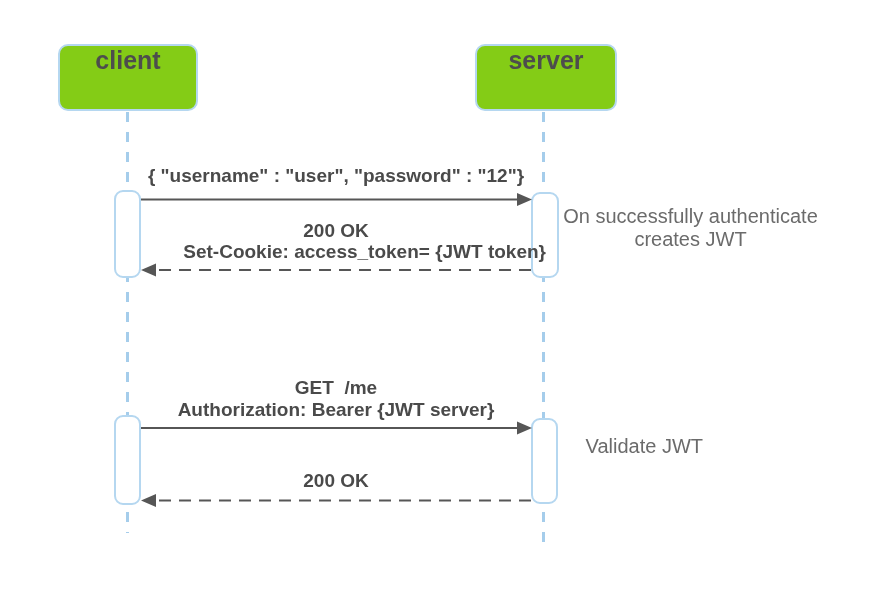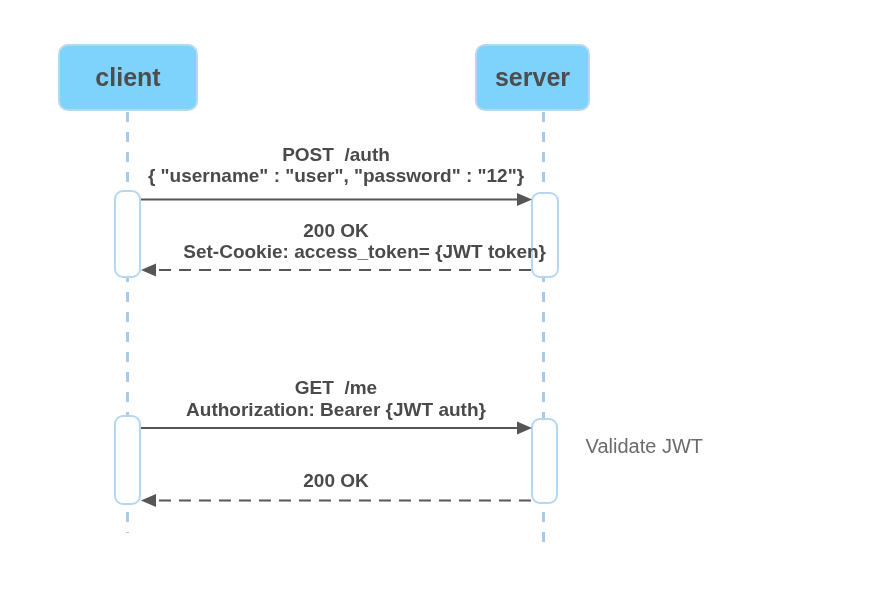--- a/index.html
+++ b/index.html
@@ -8,24 +8,24 @@
     width:880px; height:589px;
     background:#ffffff;
     font-family:"Liberation Sans", sans-serif;
     overflow:hidden;
   }
   .layer { position:absolute; left:0; top:0; width:880px; height:589px; }
 
   .actor-box {
     position:absolute;
     box-sizing:border-box;
-    background:#7dd3fc;
+    background:#84cc16;
     border:2px solid #b5d7f0;
     border-radius:10px;
-    display:flex; align-items:center; justify-content:center;
+    display:flex; justify-content:center;
   }
   .actor-label {
     font-size:25px; font-weight:bold; color:#4d4d4d;
   }
   .activation {
     position:absolute;
     box-sizing:border-box;
     background:#ffffff;
     border:2px solid #b5d7f0;
     border-radius:9px;
@@ -51,21 +51,21 @@
 <div class="canvas">
 
   <svg class="layer" viewBox="0 0 880 589">
     <line x1="127.5" y1="112" x2="127.5" y2="533" stroke="#a5cdeb" stroke-width="3" stroke-dasharray="10 10"></line>
     <line x1="543.5" y1="112" x2="543.5" y2="552" stroke="#a5cdeb" stroke-width="3" stroke-dasharray="10 10"></line>
   </svg>
 
   <div class="actor-box" style="left:58px; top:44px; width:140px; height:67px;">
     <span class="actor-label">client</span>
   </div>
-  <div class="actor-box" style="left:475px; top:44px; width:115px; height:67px;">
+  <div class="actor-box" style="left:475px; top:44px; width:142px; height:67px;">
     <span class="actor-label">server</span>
   </div>
 
   <div class="activation" style="left:114px; top:190px; width:27px; height:88px;"></div>
   <div class="activation" style="left:531px; top:192px; width:28px; height:86px;"></div>
   <div class="activation" style="left:114px; top:415px; width:27px; height:90px;"></div>
   <div class="activation" style="left:531px; top:418px; width:27px; height:86px;"></div>
 
   <svg class="layer" viewBox="0 0 880 589">
 
@@ -83,28 +83,31 @@
       <line x1="141" y1="428" x2="519" y2="428" stroke="#565656" stroke-width="2"></line>
       <polygon points="532,428 517,421.5 517,434.5" fill="#565656"></polygon>
     </g>
 
     <g>
       <line x1="531" y1="500.5" x2="154" y2="500.5" stroke="#565656" stroke-width="2" stroke-dasharray="12 8"></line>
       <polygon points="141,500.5 156,494 156,507" fill="#565656"></polygon>
     </g>
   </svg>
 
-  <div class="msg-line" style="top:144px;">POST  /auth</div>
   <div class="msg-line" style="top:165px;">{ "username" : "user", "password" : "12"}</div>
 
   <div class="msg-line" style="top:220px;">200 OK</div>
   <div class="msg-line" style="top:241px;text-align:right;">Set-Cookie: access_token= {JWT token}</div>
 
   <div class="msg-line" style="top:377px;">GET  /me</div>
-  <div class="msg-line" style="top:399px;">Authorization: Bearer {JWT auth}</div>
+  <div class="msg-line" style="top:399px;">Authorization: Bearer {JWT server}</div>
 
   <div class="msg-line" style="top:470px;">200 OK</div>
 
+  <div class="annotation" style="left:558px; top:205px; width:265px;">
+    <div class="ann-line">On successfully authenticate</div>
+    <div class="ann-line">creates JWT</div>
+  </div>
   <div class="annotation" style="left:563px; top:434px; width:140px;">
     <div class="ann-line" style="line-height:24px;text-align:right;">Validate JWT</div>
   </div>
 
 </div>
 
 </body></html>

